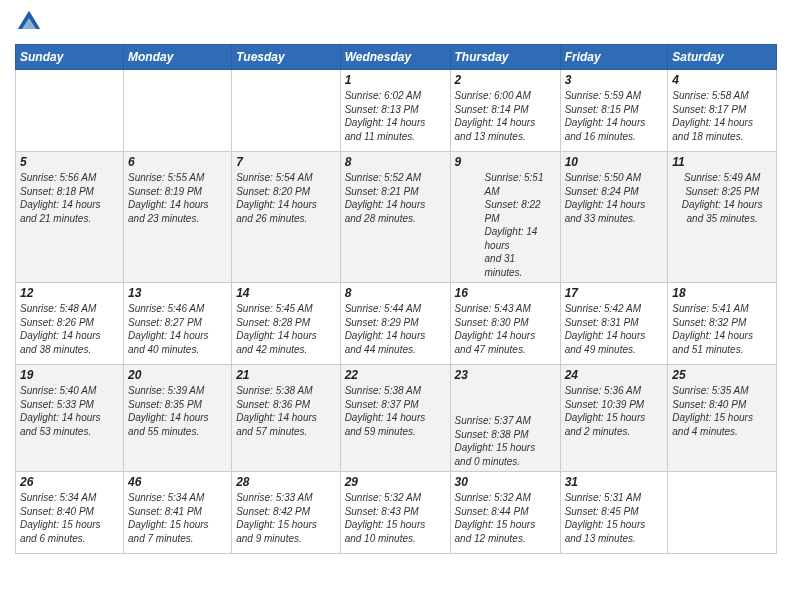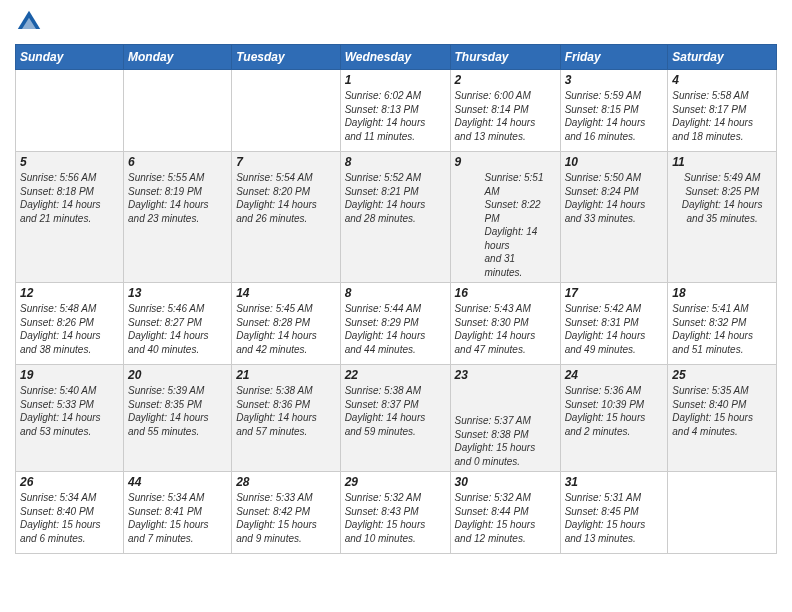--- a/index.html
+++ b/index.html
@@ -315,21 +315,21 @@
         </tr>
         <tr>
           <td>
             <span class="day-num">26</span>
             <div class="day-info" style="white-space: pre-line;">Sunrise: 5:34 AM
 Sunset: 8:40 PM
 Daylight: 15 hours
 and 6 minutes.</div>
           </td>
           <td>
-            <span class="day-num">44</span>
+            <span class="day-num">46</span>
             <div class="day-info" style="white-space: pre-line;">Sunrise: 5:34 AM
 Sunset: 8:41 PM
 Daylight: 15 hours
 and 7 minutes.</div>
           </td>
           <td>
             <span class="day-num">28</span>
             <div class="day-info" style="white-space: pre-line;">Sunrise: 5:33 AM
 Sunset: 8:42 PM
 Daylight: 15 hours

